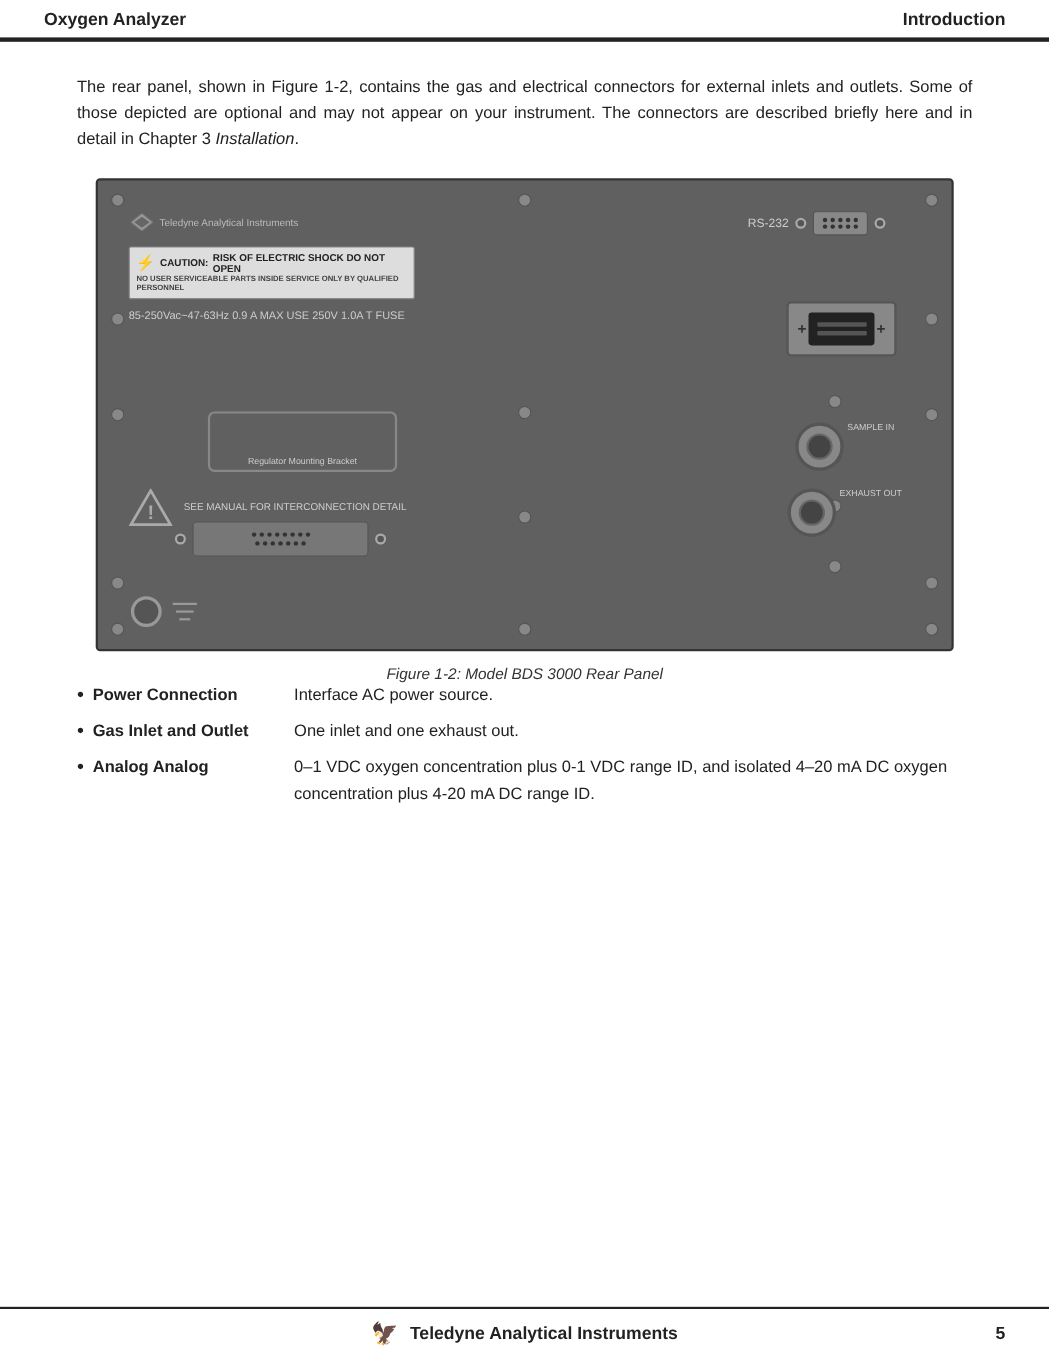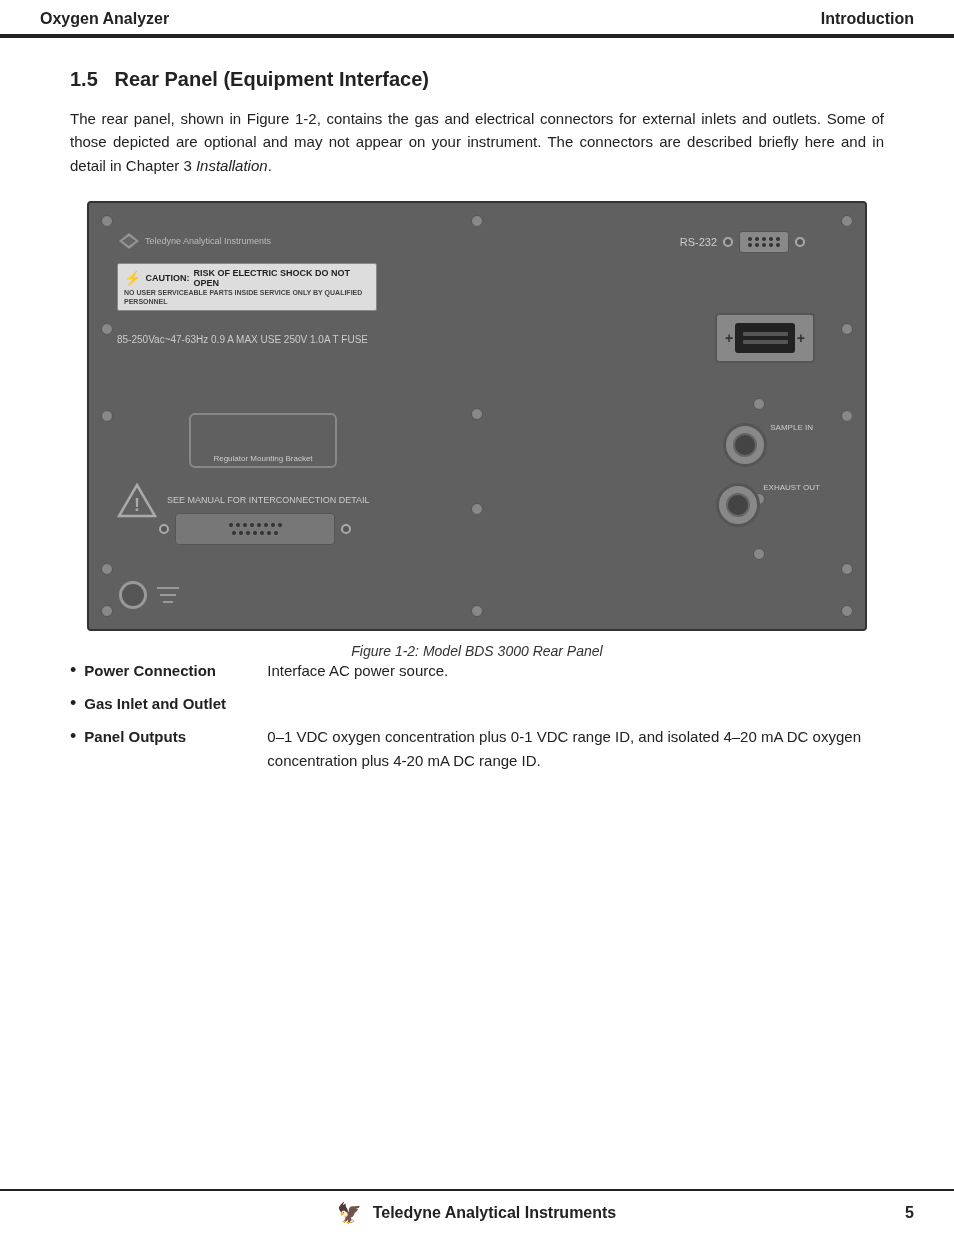--- a/index.html
+++ b/index.html
@@ -163,21 +163,21 @@
       font-size: 14px;
     }
     .caution-text-block {
       font-size: 7px;
       color: #444;
       line-height: 1.3;
     }
     .voltage-text {
       color: #ccc;
       font-size: 10px;
-      margin-top: 21px;
+      margin-top: 8px;
       line-height: 1.5;
     }
 
     
     .power-area {
       position: absolute;
       top: 110px;
       right: 50px;
       display: flex;
       flex-direction: column;
@@ -216,21 +216,21 @@
       height: 4px;
       background: #555;
       border-radius: 1px;
     }
 
     
     .regulator-bracket {
       position: absolute;
       top: 210px;
       left: 100px;
-      width: 148px;
+      width: 172px;
       height: 55px;
       border: 2px solid #888;
       border-radius: 6px;
       background: transparent;
       display: flex;
       align-items: flex-end;
       justify-content: center;
       padding-bottom: 3px;
     }
     .regulator-label {
@@ -438,25 +438,20 @@
 </head>
 <body>
 
 <div class="page-header">
   <span class="left">Oxygen Analyzer</span>
   <span class="right">Introduction</span>
 </div>
 
 <div class="page-content">
 
-  <h2 class="section-heading">
-    <span>1.5</span>
-    &nbsp;
-    <span>Rear Panel (Equipment Interface)</span>
-  </h2>
 
   <p class="body-text">
     <span>The rear panel, shown in Figure 1-2, contains the gas and electrical connectors for external inlets and outlets. Some of those depicted are optional and may not appear on your instrument. The connectors are described briefly here and in detail in Chapter 3 </span><em>Installation</em><span>.</span>
   </p>
 
   <div class="figure-box">
     <div class="panel-bg">
 
       <div class="screw screw-tl"></div>
       <div class="screw screw-tm"></div>
@@ -607,24 +602,25 @@
 
   <ul class="bullet-list">
     <li>
       <span class="bullet-dot">•</span>
       <span class="bullet-term">Power Connection</span>
       <span class="bullet-desc">Interface AC power source.</span>
     </li>
     <li>
       <span class="bullet-dot">•</span>
       <span class="bullet-term">Gas Inlet and Outlet</span>
+      <span class="bullet-desc">One inlet and one exhaust out.</span>
     </li>
     <li>
       <span class="bullet-dot">•</span>
-      <span class="bullet-term">Panel Outputs</span>
+      <span class="bullet-term">Analog Analog</span>
       <span class="bullet-desc">0–1 VDC oxygen concentration plus 0-1 VDC range ID, and isolated 4–20 mA DC  oxygen concentration plus 4-20 mA DC range ID.</span>
     </li>
   </ul>
 
 </div>
 
 <div class="page-footer">
   <span class="footer-logo-icon">🦅</span>
   <span class="footer-logo-text">Teledyne Analytical Instruments</span>
   <span class="footer-page-num">5</span>

